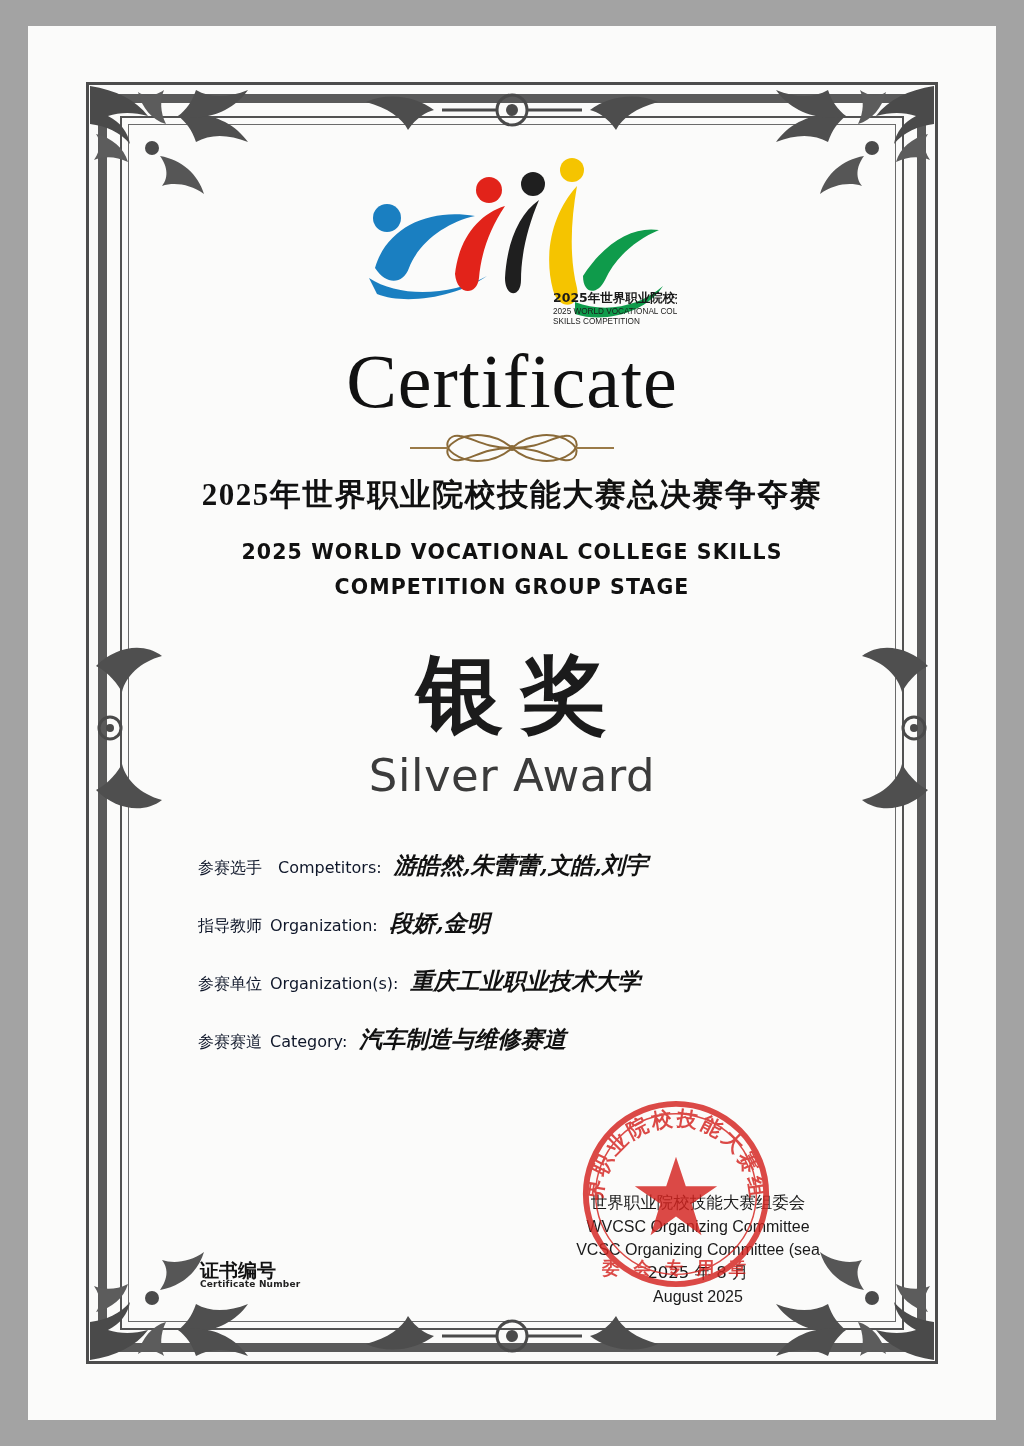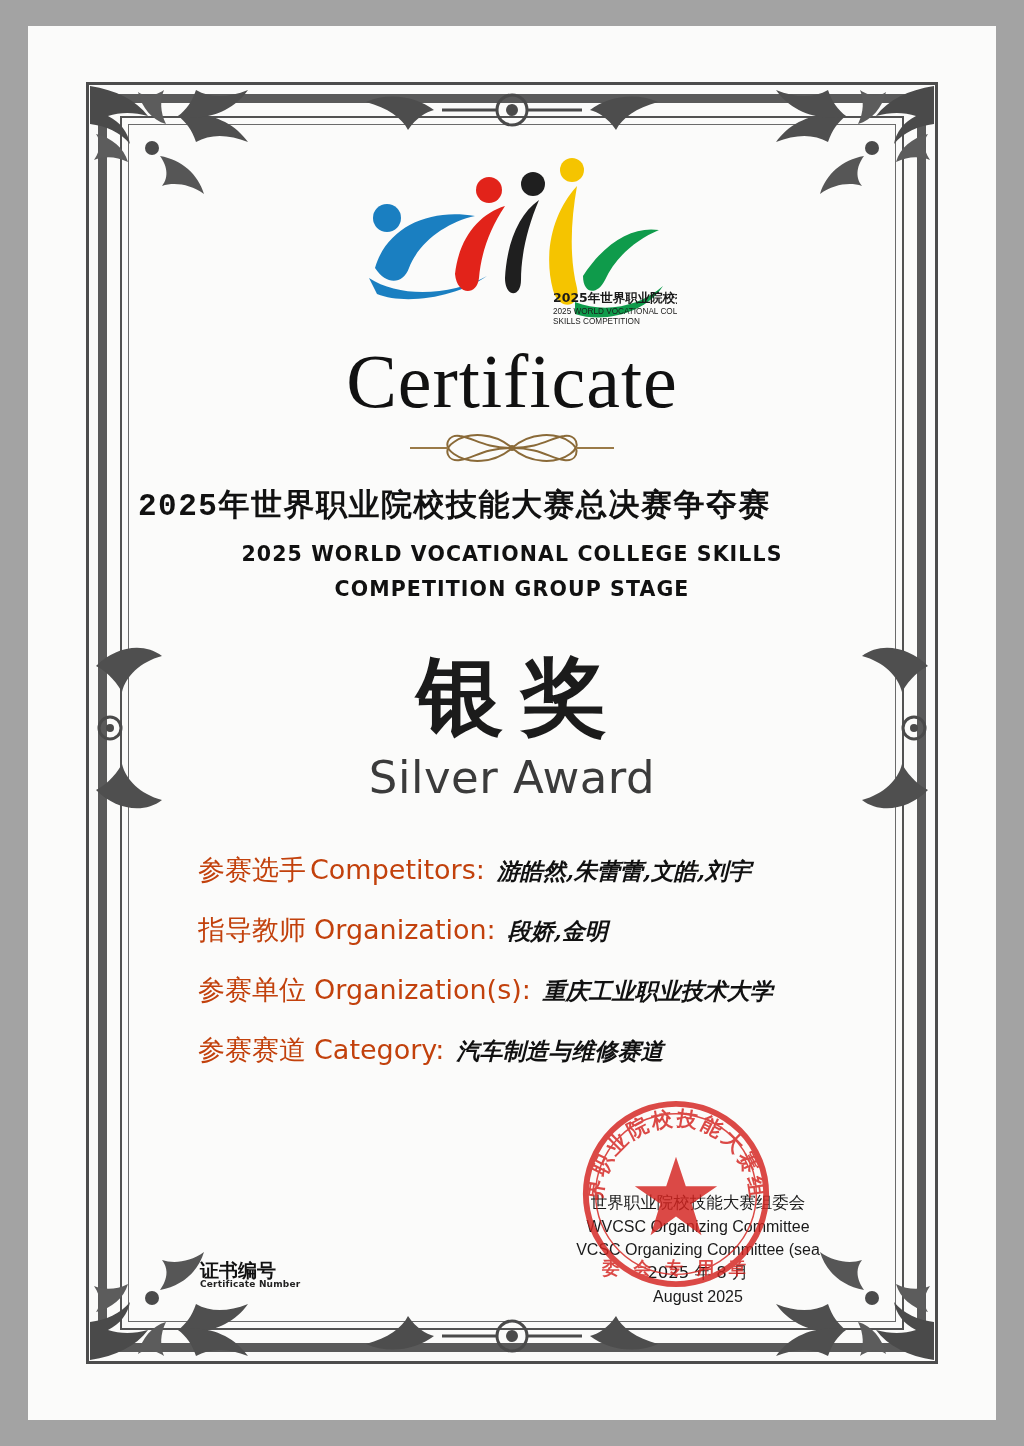--- a/index.html
+++ b/index.html
@@ -102,36 +102,35 @@
     line-height: 1.05;
   }
 
   .divider {
     text-align: center;
     margin-top: 6px;
     height: 46px;
   }
 
   .subtitle-cn {
-    text-align: left;
-    font-family: Liberation Mono, monospace;
+    text-align: center;
+    font-family: Liberation Serif, serif;
     font-weight: bold;
     font-size: 31px;
     letter-spacing: 1.5px;
     color: #111;
-    margin-top: 10px;
   }
   .subtitle-en {
     text-align: center;
     font-family: "DejaVu Sans", sans-serif;
     font-weight: bold;
     font-size: 20.5px;
     letter-spacing: 1.1px;
     color: #111;
-    margin-top: 12px;
+    margin-top: 20px;
     line-height: 1.6;
   }
 
   .award-cn {
     text-align: center;
     font-family: "DejaVu Sans", sans-serif;
     font-weight: bold;
     font-size: 86px;
     letter-spacing: 18px;
     text-indent: 18px;
@@ -153,22 +152,22 @@
     padding-left: 60px;
   }
   .field-row {
     display: flex;
     align-items: baseline;
     margin-bottom: 24px;
     min-height: 34px;
   }
   .field-label {
     font-family: "DejaVu Sans", sans-serif;
-    font-size: 27px;
-    color: #c2410c;
+    font-size: 16px;
+    color: #0f172a;
     white-space: nowrap;
   }
   .field-value {
     font-family: "DejaVu Serif", serif;
     font-weight: bold;
     font-style: italic;
     font-size: 23px;
     color: #111;
     margin-left: 12px;
     white-space: nowrap;
@@ -380,21 +379,21 @@
       <div class="subtitle-cn">2025年世界职业院校技能大赛总决赛争夺赛</div>
       <div class="subtitle-en">2025 WORLD VOCATIONAL COLLEGE SKILLS</div>
       <div class="subtitle-en" style="margin-top:2px">COMPETITION GROUP STAGE</div>
 
       <div class="award-cn">银奖</div>
       <div class="award-en">Silver Award</div>
 
       <div class="fields">
         <div class="field-row">
           <span class="field-label">参赛选手</span>
-          <span class="field-label en" style="margin-left:4px">Competitors:</span>
+          <span class="field-label en" style="margin-left:16px">Competitors:</span>
           <span class="field-value">游皓然,朱蕾蕾,文皓,刘宇</span>
         </div>
         <div class="field-row">
           <span class="field-label">指导教师</span>
           <span class="field-label en" style="margin-left:8px">Organization:</span>
           <span class="field-value">段娇,金明</span>
         </div>
         <div class="field-row">
           <span class="field-label">参赛单位</span>
           <span class="field-label en" style="margin-left:8px">Organization(s):</span>

